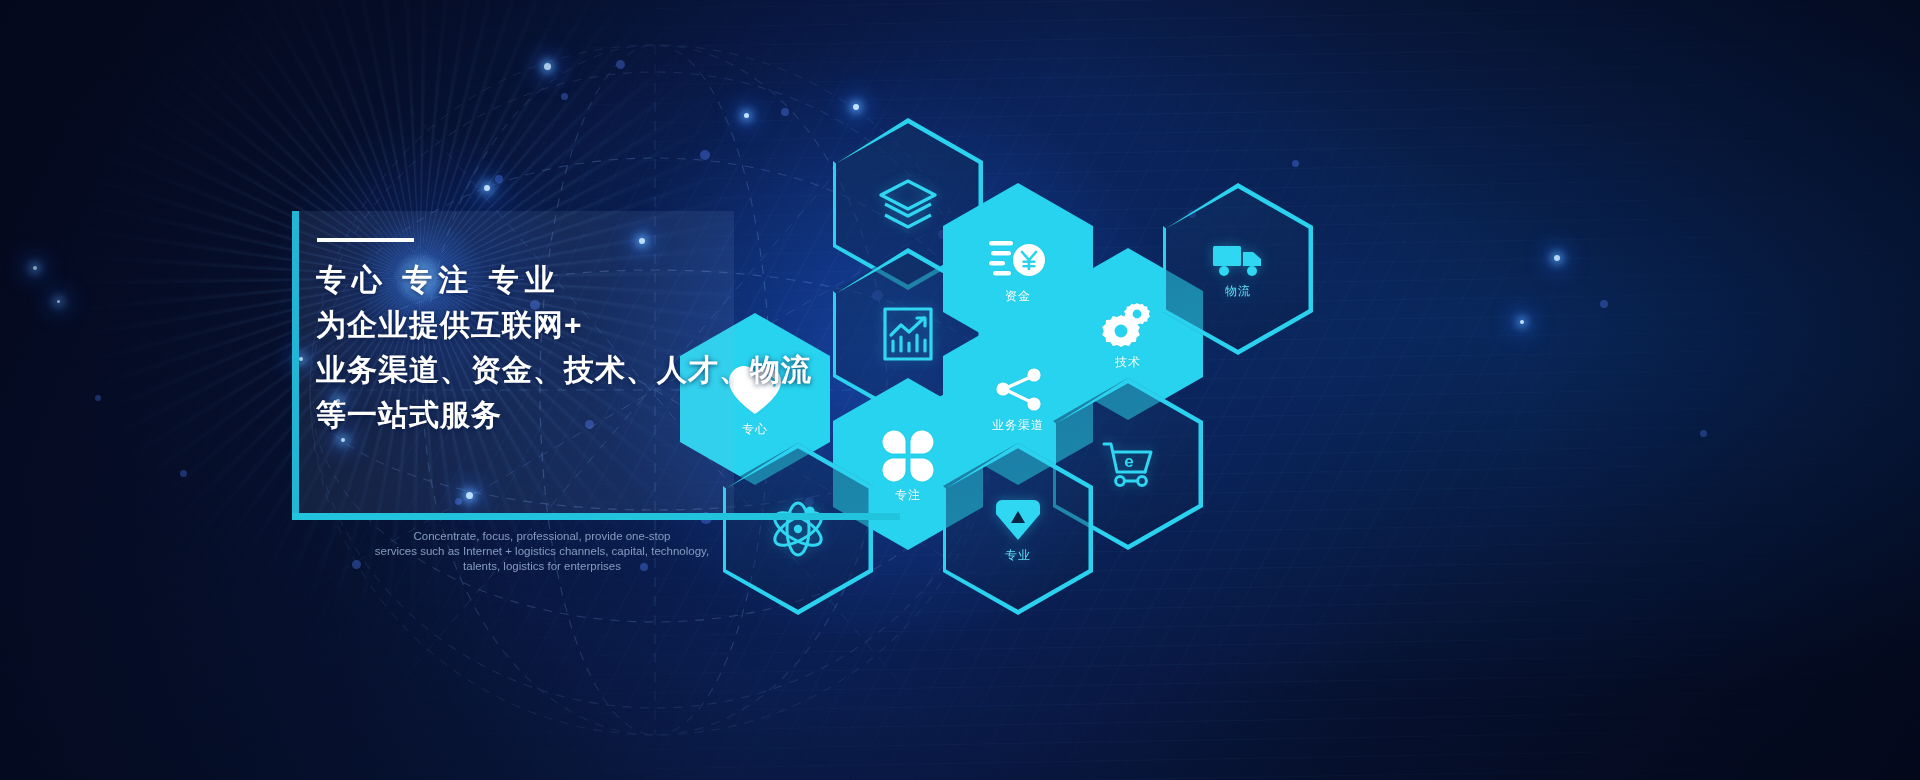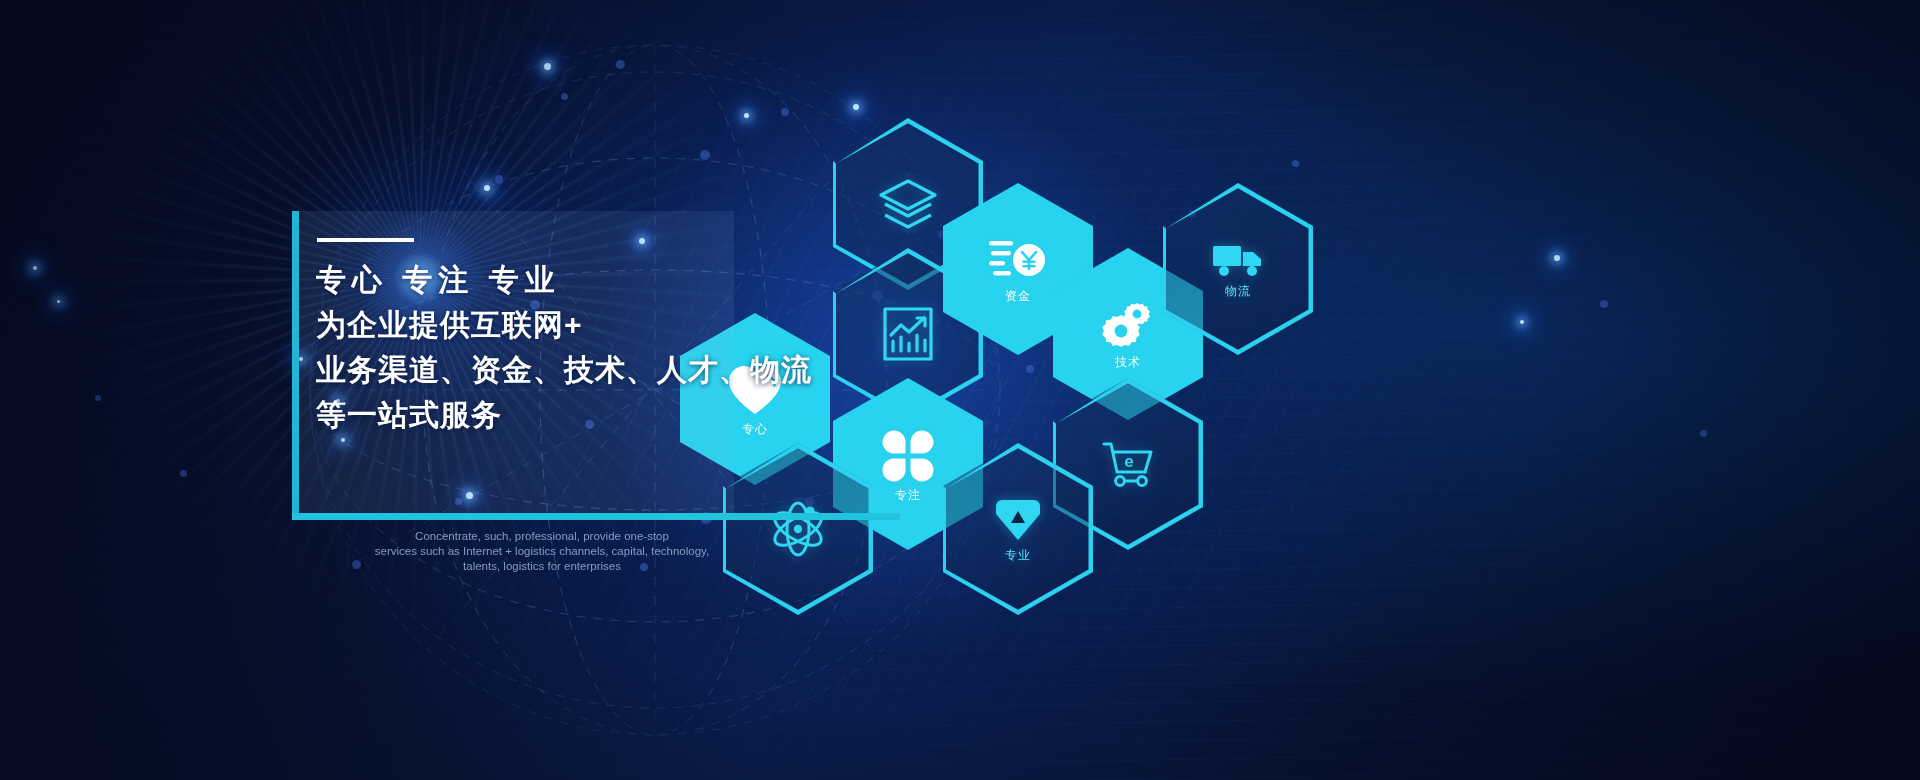--- a/index.html
+++ b/index.html
@@ -264,20 +264,32 @@
       <div class="shape"></div>
       <div class="inner">
         <svg class="ico" width="58" height="52" viewBox="0 0 58 52" fill="#ffffff">
           <path d="M29 50 C29 50 3 33 3 17.5 C3 8.5 10 2 18 2 C23.2 2 27 5 29 8.4 C31 5 34.8 2 40 2 C48 2 55 8.5 55 17.5 C55 33 29 50 29 50 Z"></path>
           <path d="M42 12 C46.5 13.5 48.6 17.5 48.4 21.5" stroke="#27d3ee" stroke-width="2.6" fill="none" stroke-linecap="round"></path>
         </svg>
         <div class="lbl">专心</div>
       </div>
     </div>
 
+    <div class="hex filled" style="left:943px;top:313px;">
+      <div class="shape"></div>
+      <div class="inner">
+        <svg class="ico" width="50" height="44" viewBox="0 0 50 44" fill="#ffffff">
+          <path d="M40 8 L11 21 L40 35" stroke="#ffffff" stroke-width="3.4" fill="none" stroke-linecap="round" stroke-linejoin="round"></path>
+          <circle cx="41" cy="7" r="6.6"></circle>
+          <circle cx="10" cy="21" r="6.6"></circle>
+          <circle cx="41" cy="36" r="6.6"></circle>
+        </svg>
+        <div class="lbl">业务渠道</div>
+      </div>
+    </div>
 
 
     <div class="hex filled" style="left:833px;top:378px;">
       <div class="shape"></div>
       <div class="inner">
         <svg class="ico" width="56" height="54" viewBox="0 0 56 54" fill="#ffffff">
           <path d="M25.5 25.5 H13.5 A11.5 11.5 0 1 1 25.5 13.5 Z"></path>
           <path d="M30.5 25.5 V13.5 A11.5 11.5 0 1 1 42.5 25.5 Z"></path>
           <path d="M25.5 30.5 V42.5 A11.5 11.5 0 1 1 13.5 30.5 Z"></path>
           <path d="M30.5 30.5 H42.5 A11.5 11.5 0 1 1 30.5 42.5 Z"></path>
@@ -333,19 +345,19 @@
     <div class="accent-left"></div>
     <div class="accent-bottom"></div>
     <div class="dash"></div>
     <div class="headlines">
       <div class="hl spaced">专心 专注 专业</div>
       <div class="hl">为企业提供互联网+</div>
       <div class="hl">业务渠道、资金、技术、人才、物流</div>
       <div class="hl">等一站式服务</div>
     </div>
     <div class="subtitle">
-      <div>Concentrate, such, professional, provide one-stop</div>
+      <div>Concentrate, focus, professional, provide one-stop</div>
       <div>services such as Internet + logistics channels, capital, technology,</div>
       <div>talents, logistics for enterprises</div>
     </div>
   </div>
 
 </div>
 
 </body></html>

